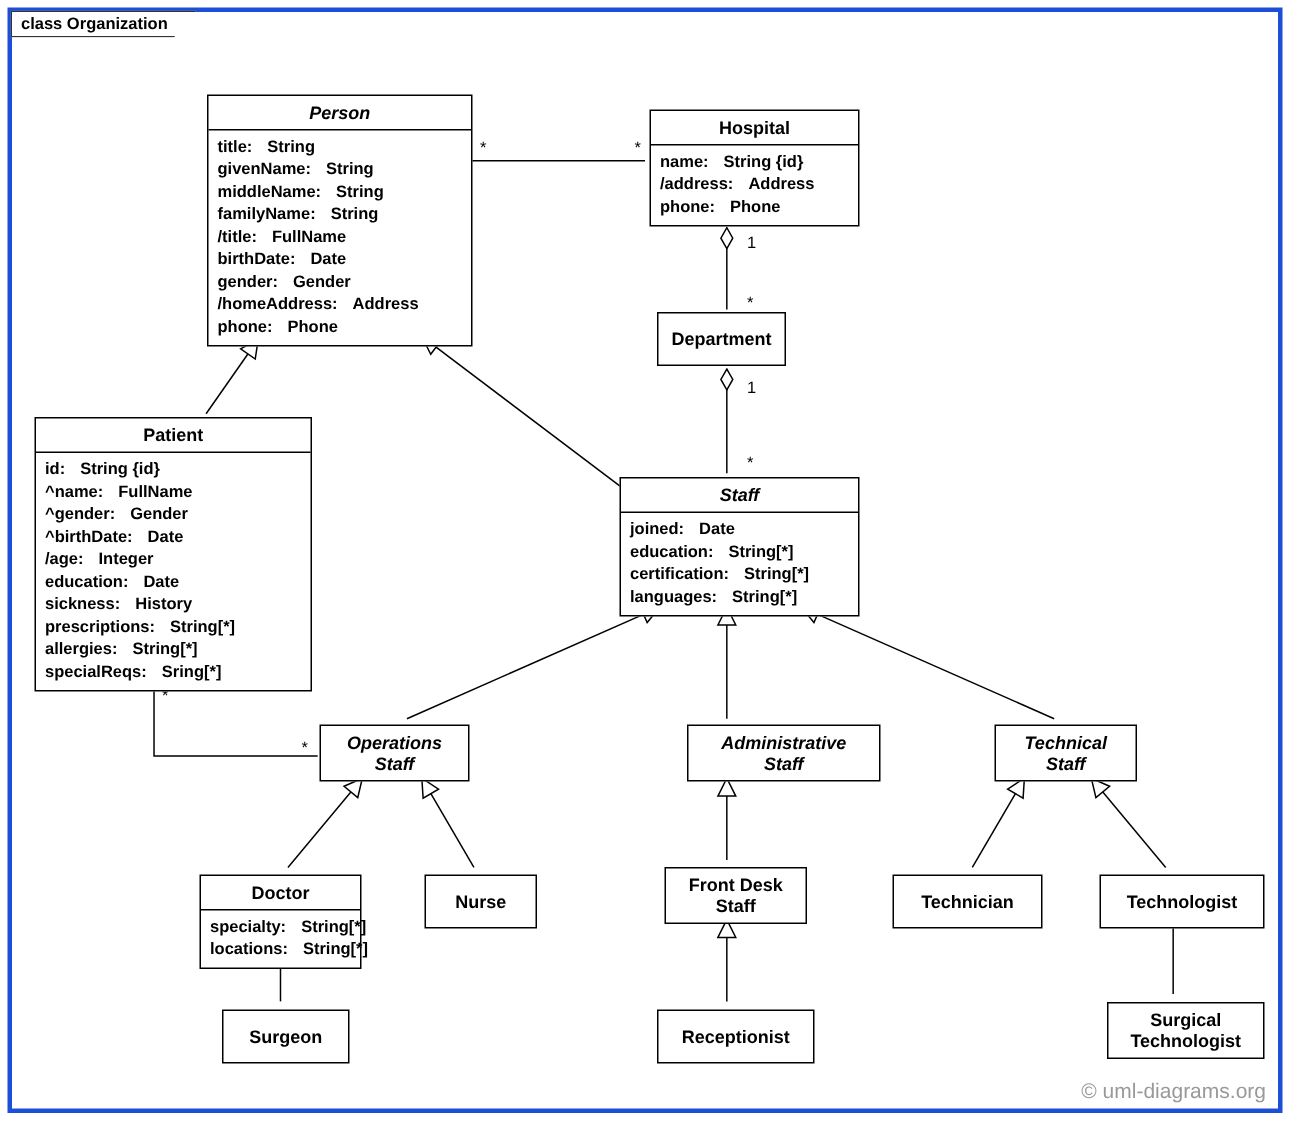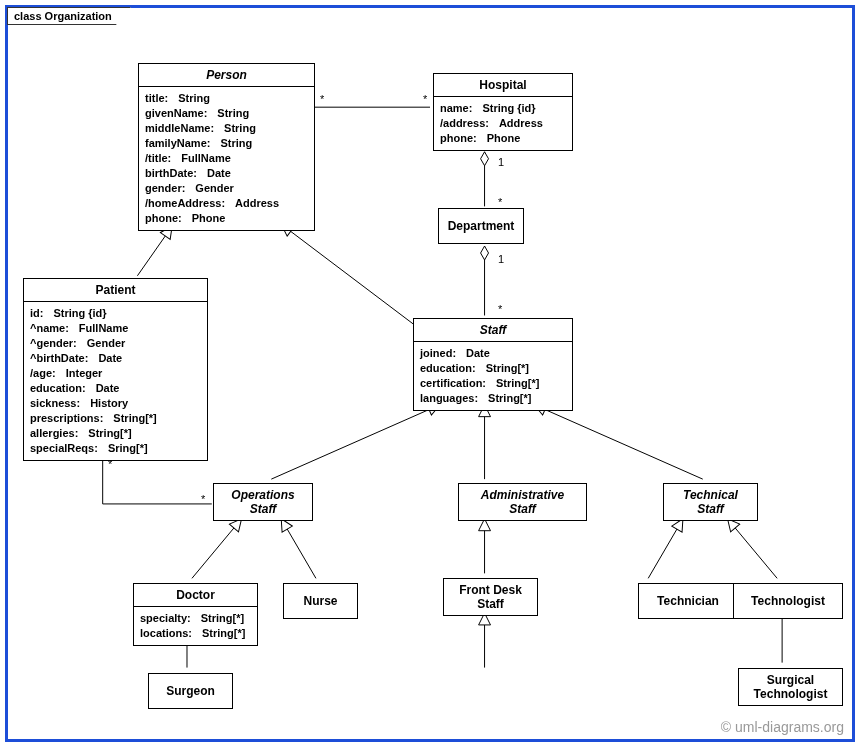--- a/index.html
+++ b/index.html
@@ -274,21 +274,21 @@
   <div class="class-box" style="left:450px;top:475px;width:129px">
     <div class="class-title no-border" style="white-space:pre-line">Administrative
 Staff</div>
   </div>
 
   <div class="class-box" style="left:655px;top:475px;width:95px">
     <div class="class-title no-border" style="white-space:pre-line">Technical
 Staff</div>
   </div>
 
-  <div class="class-box" style="left:125px;top:575px;width:125px">
+  <div class="class-box" style="left:125px;top:575px;width:108px">
     <div class="class-title no-italic">Doctor</div>
     <div class="class-attrs">
         <div class="attr-row">
           <span class="attr-name">specialty:</span>
           <span class="attr-type">String[*]</span>
         </div>
         <div class="attr-row">
           <span class="attr-name">locations:</span>
           <span class="attr-type">String[*]</span>
         </div>
@@ -297,22 +297,25 @@
 
   <div class="class-box" style="left:275px;top:575px;width:75px;padding:6px 0">
     <div class="class-title no-italic no-border">Nurse</div>
   </div>
 
   <div class="class-box" style="left:435px;top:570px;width:95px">
     <div class="class-title no-italic no-border" style="white-space:pre-line">Front Desk
 Staff</div>
   </div>
 
-
-  <div class="class-box" style="left:630px;top:575px;width:100px;padding:6px 0">
+  <div class="class-box" style="left:430px;top:665px;width:105px;padding:6px 0">
+    <div class="class-title no-italic no-border">Receptionist</div>
+  </div>
+
+  <div class="class-box" style="left:587px;top:575px;width:100px;padding:6px 0">
     <div class="class-title no-italic no-border">Technician</div>
   </div>
 
   <div class="class-box" style="left:725px;top:575px;width:110px;padding:6px 0">
     <div class="class-title no-italic no-border">Technologist</div>
   </div>
 
   <div class="class-box" style="left:730px;top:660px;width:105px">
     <div class="class-title no-italic no-border" style="white-space:pre-line">Surgical
 Technologist</div>

